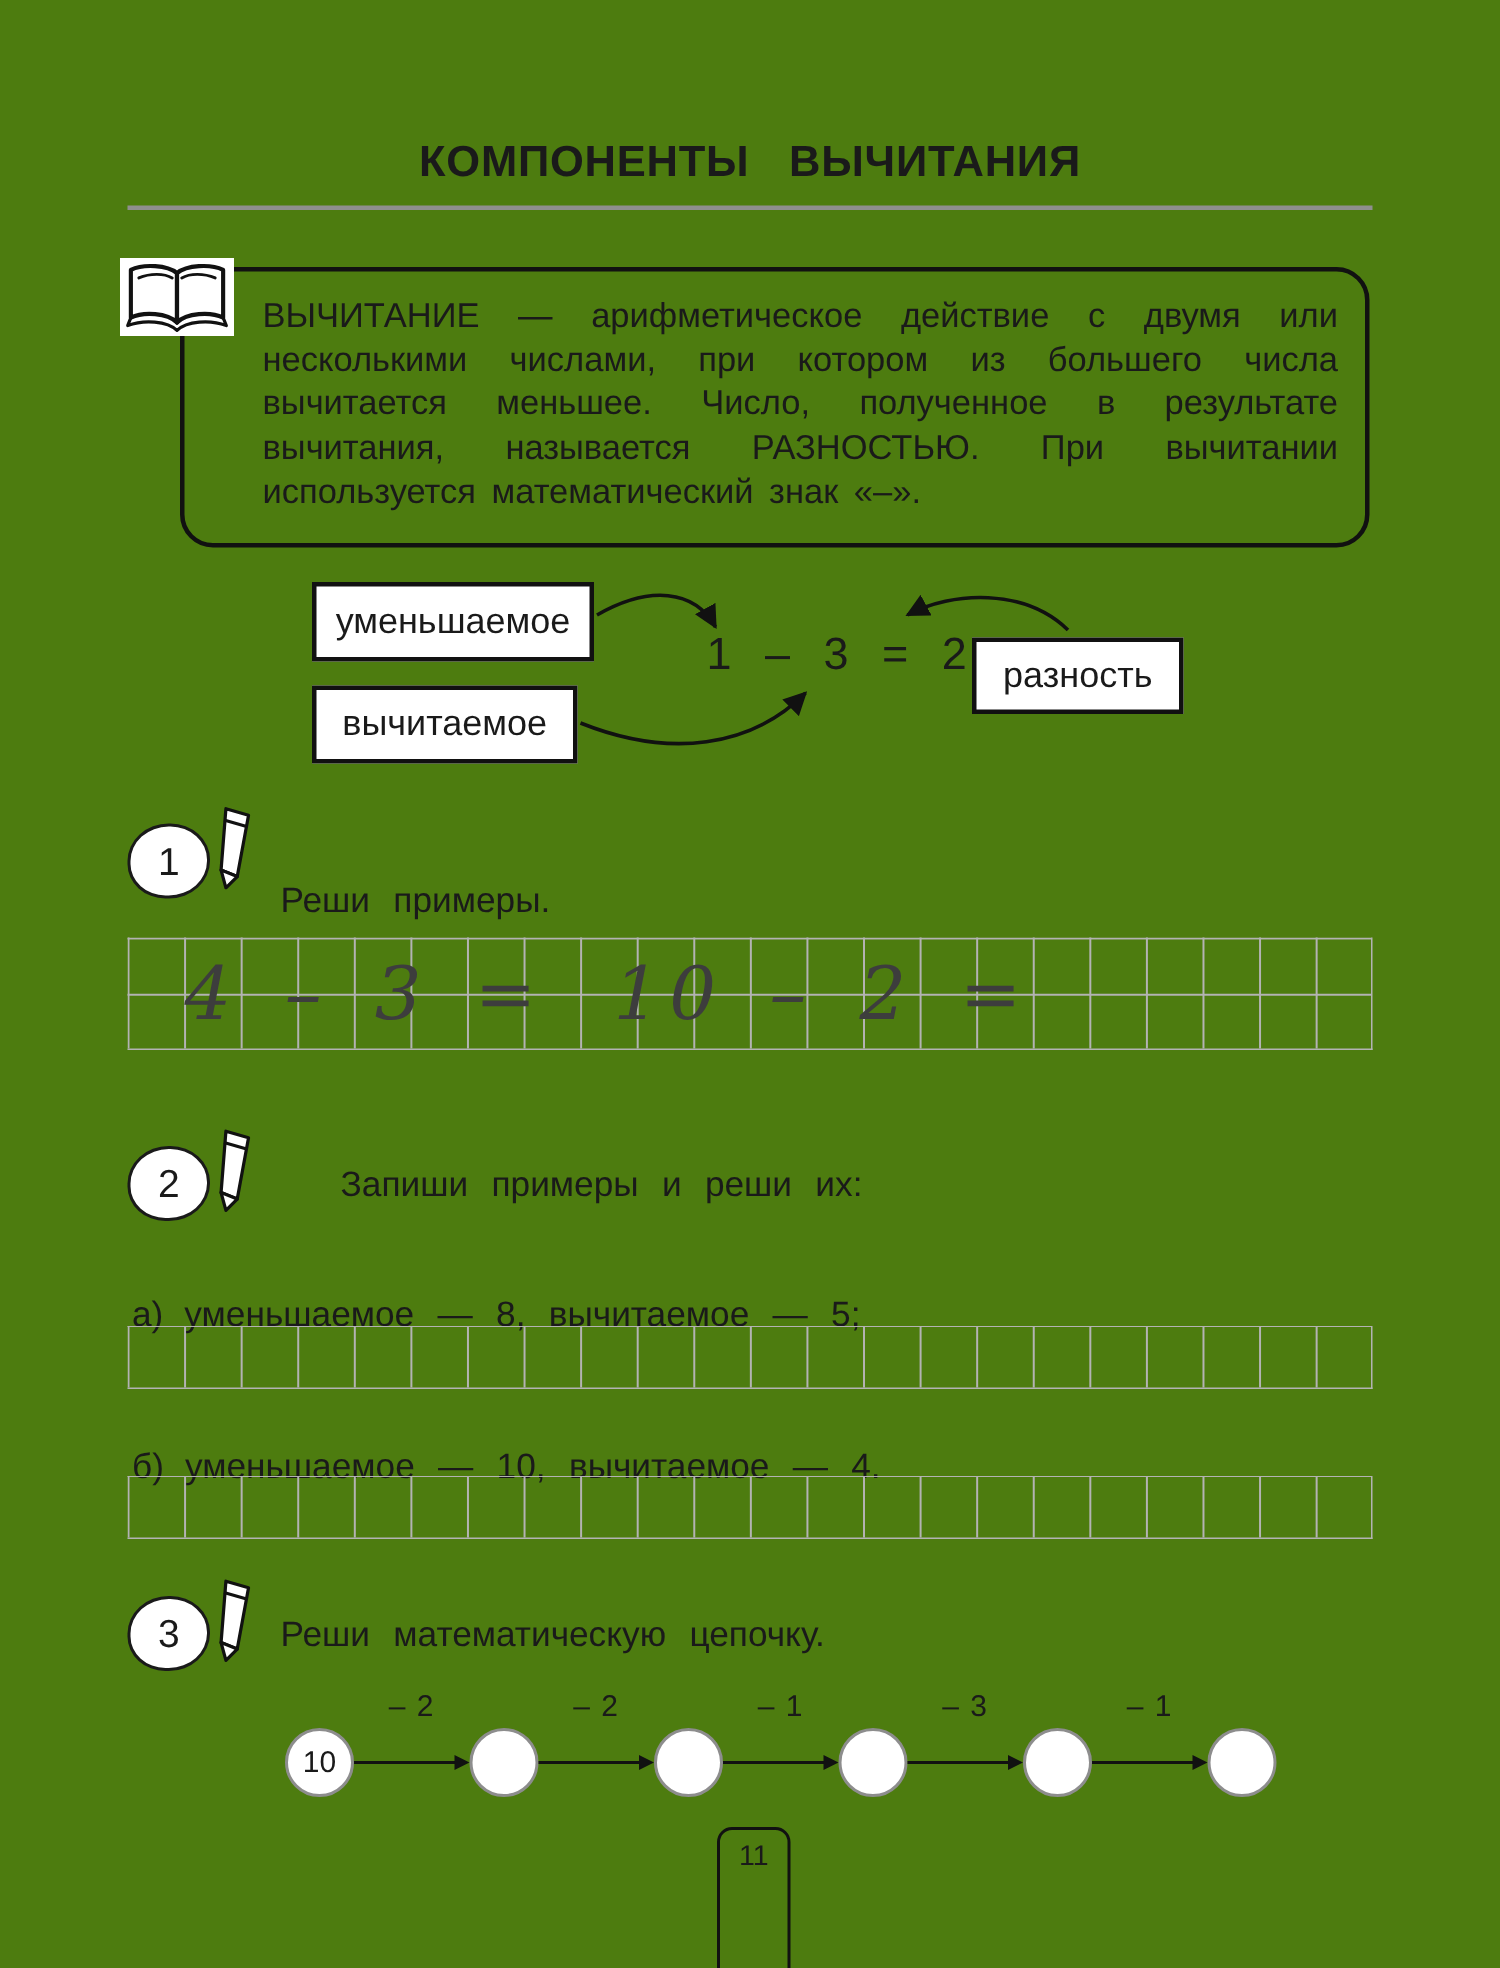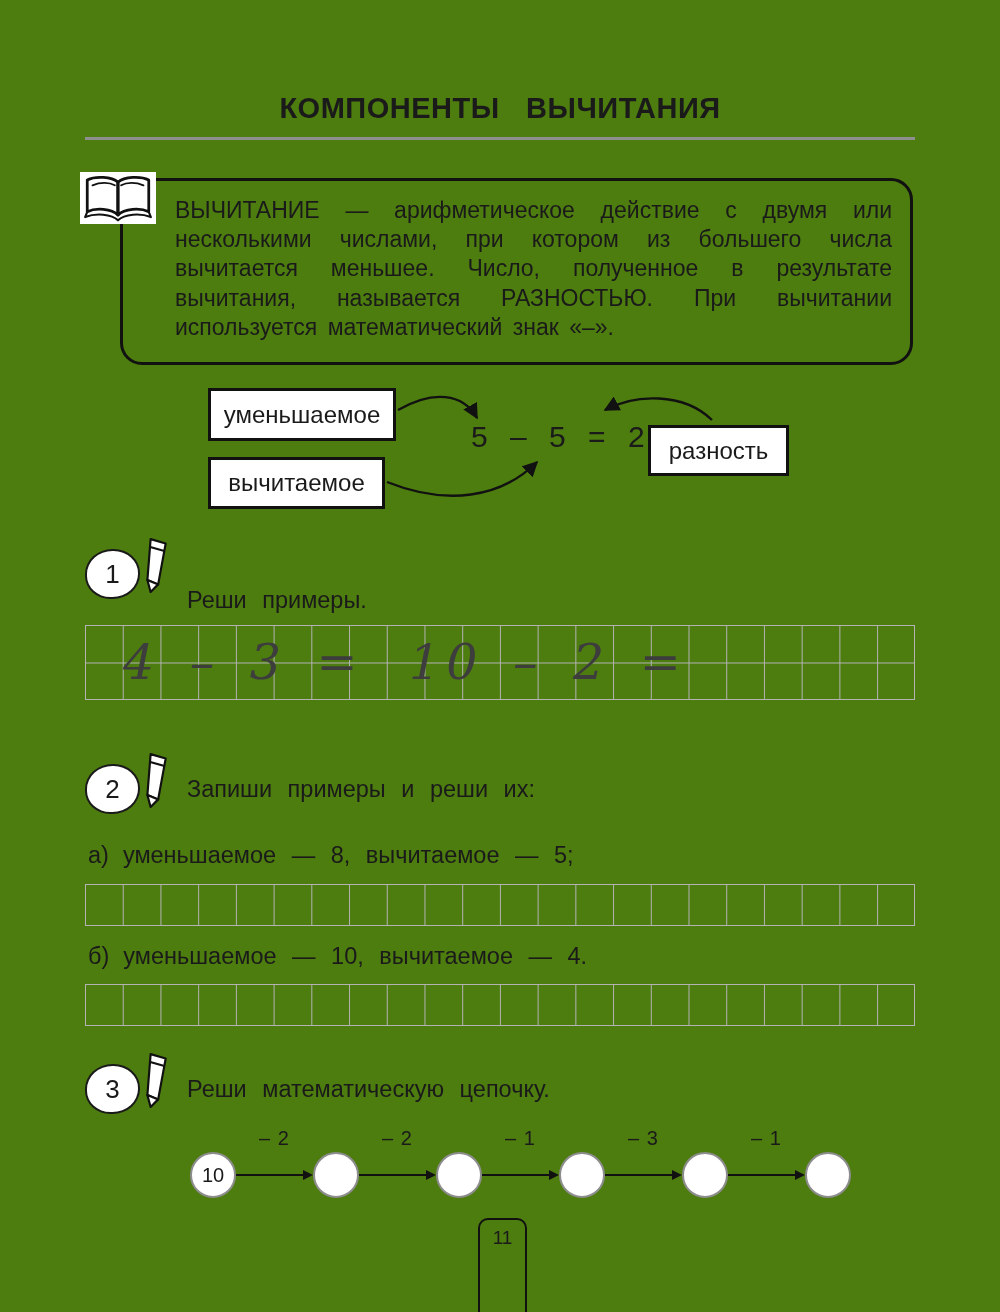--- a/index.html
+++ b/index.html
@@ -58,21 +58,21 @@
   .hw{
     position:absolute;top:0;height:75px;line-height:75px;white-space:nowrap;
     font-family:"DejaVu Serif", serif;font-style:italic;font-size:49px;color:#3d3d3d;
     letter-spacing:6px;word-spacing:8px;
   }
   .hw.p0{left:38px;}
   .hw.p1{left:324px;}
   .hw.p2{left:624px;}
 
   
-  .item{position:absolute;left:88px;font-size:23.5px;word-spacing:9px;white-space:nowrap;}
+  .item{position:absolute;left:88px;font-size:23.5px;word-spacing:9px;white-space:nowrap;margin-top:21px;}
   .item .item-label{margin-right:14px;}
 
   
   .chain{position:absolute;left:190px;top:1131px;height:67px;display:flex;align-items:flex-end;}
   .chain-circle{
     width:46px;height:46px;border:2.5px solid #8d8d8d;border-radius:50%;box-sizing:border-box;
     background:#fff;display:flex;align-items:center;justify-content:center;font-size:20px;
   }
   .chain-seg{position:relative;width:77px;height:46px;}
   .chain-seg::before{content:"";position:absolute;left:0;right:7px;top:22px;height:2px;background:#111;}
@@ -121,21 +121,21 @@
       <path d="M 313 30 C 348 10, 378 13, 392 38" fill="none" stroke="#111" stroke-width="2.4" marker-end="url(#ah)"></path>
       <path d="M 302 102 C 362 126, 416 118, 452 82" fill="none" stroke="#111" stroke-width="2.4" marker-end="url(#ah)"></path>
       <path d="M 627 40 C 598 12, 550 14, 520 30" fill="none" stroke="#111" stroke-width="2.4" marker-end="url(#ah)"></path>
     </svg>
     <div class="dbox minuend">
       <span>уменьшаемое</span>
     </div>
     <div class="dbox subtrahend">
       <span>вычитаемое</span>
     </div>
-    <div class="expr">5 – 5 = 2</div>
+    <div class="expr">1 – 3 = 2</div>
     <div class="dbox difference">
       <span>разность</span>
     </div>
   </div>
 
   <div class="ex-num" style="top:549px;">1</div>
   <svg class="pencil" style="top:537px;" width="28" height="56" viewBox="0 0 26 52" fill="#fff" stroke="#111" stroke-width="2" stroke-linejoin="round">
     <path d="M8 2 L22 6 L15 44 L5 40 Z"></path>
     <path d="M5 40 L15 44 L8 51 Z"></path>
     <line x1="6.8" y1="9" x2="20.8" y2="13"></line>
@@ -146,21 +146,21 @@
     <span class="hw p0">4 – 3 =</span>
     <span class="hw p1">10 – 2 =</span>
   </div>
 
   <div class="ex-num" style="top:764px;">2</div>
   <svg class="pencil" style="top:752px;" width="28" height="56" viewBox="0 0 26 52" fill="#fff" stroke="#111" stroke-width="2" stroke-linejoin="round">
     <path d="M8 2 L22 6 L15 44 L5 40 Z"></path>
     <path d="M5 40 L15 44 L8 51 Z"></path>
     <line x1="6.8" y1="9" x2="20.8" y2="13"></line>
   </svg>
-  <div class="ex-instr" style="top:776px;">Запиши примеры и реши их:</div>
+  <div class="ex-instr" style="top:776px;margin-left:40px;">Запиши примеры и реши их:</div>
 
   <div class="item" style="top:842px;">
     <span class="item-label">а)</span><span>уменьшаемое — 8, вычитаемое — 5;</span>
   </div>
   <div class="grid one-row-a"></div>
 
   <div class="item" style="top:943px;text-align:center;">
     <span class="item-label">б)</span><span>уменьшаемое — 10, вычитаемое — 4.</span>
   </div>
   <div class="grid one-row-b"></div>

